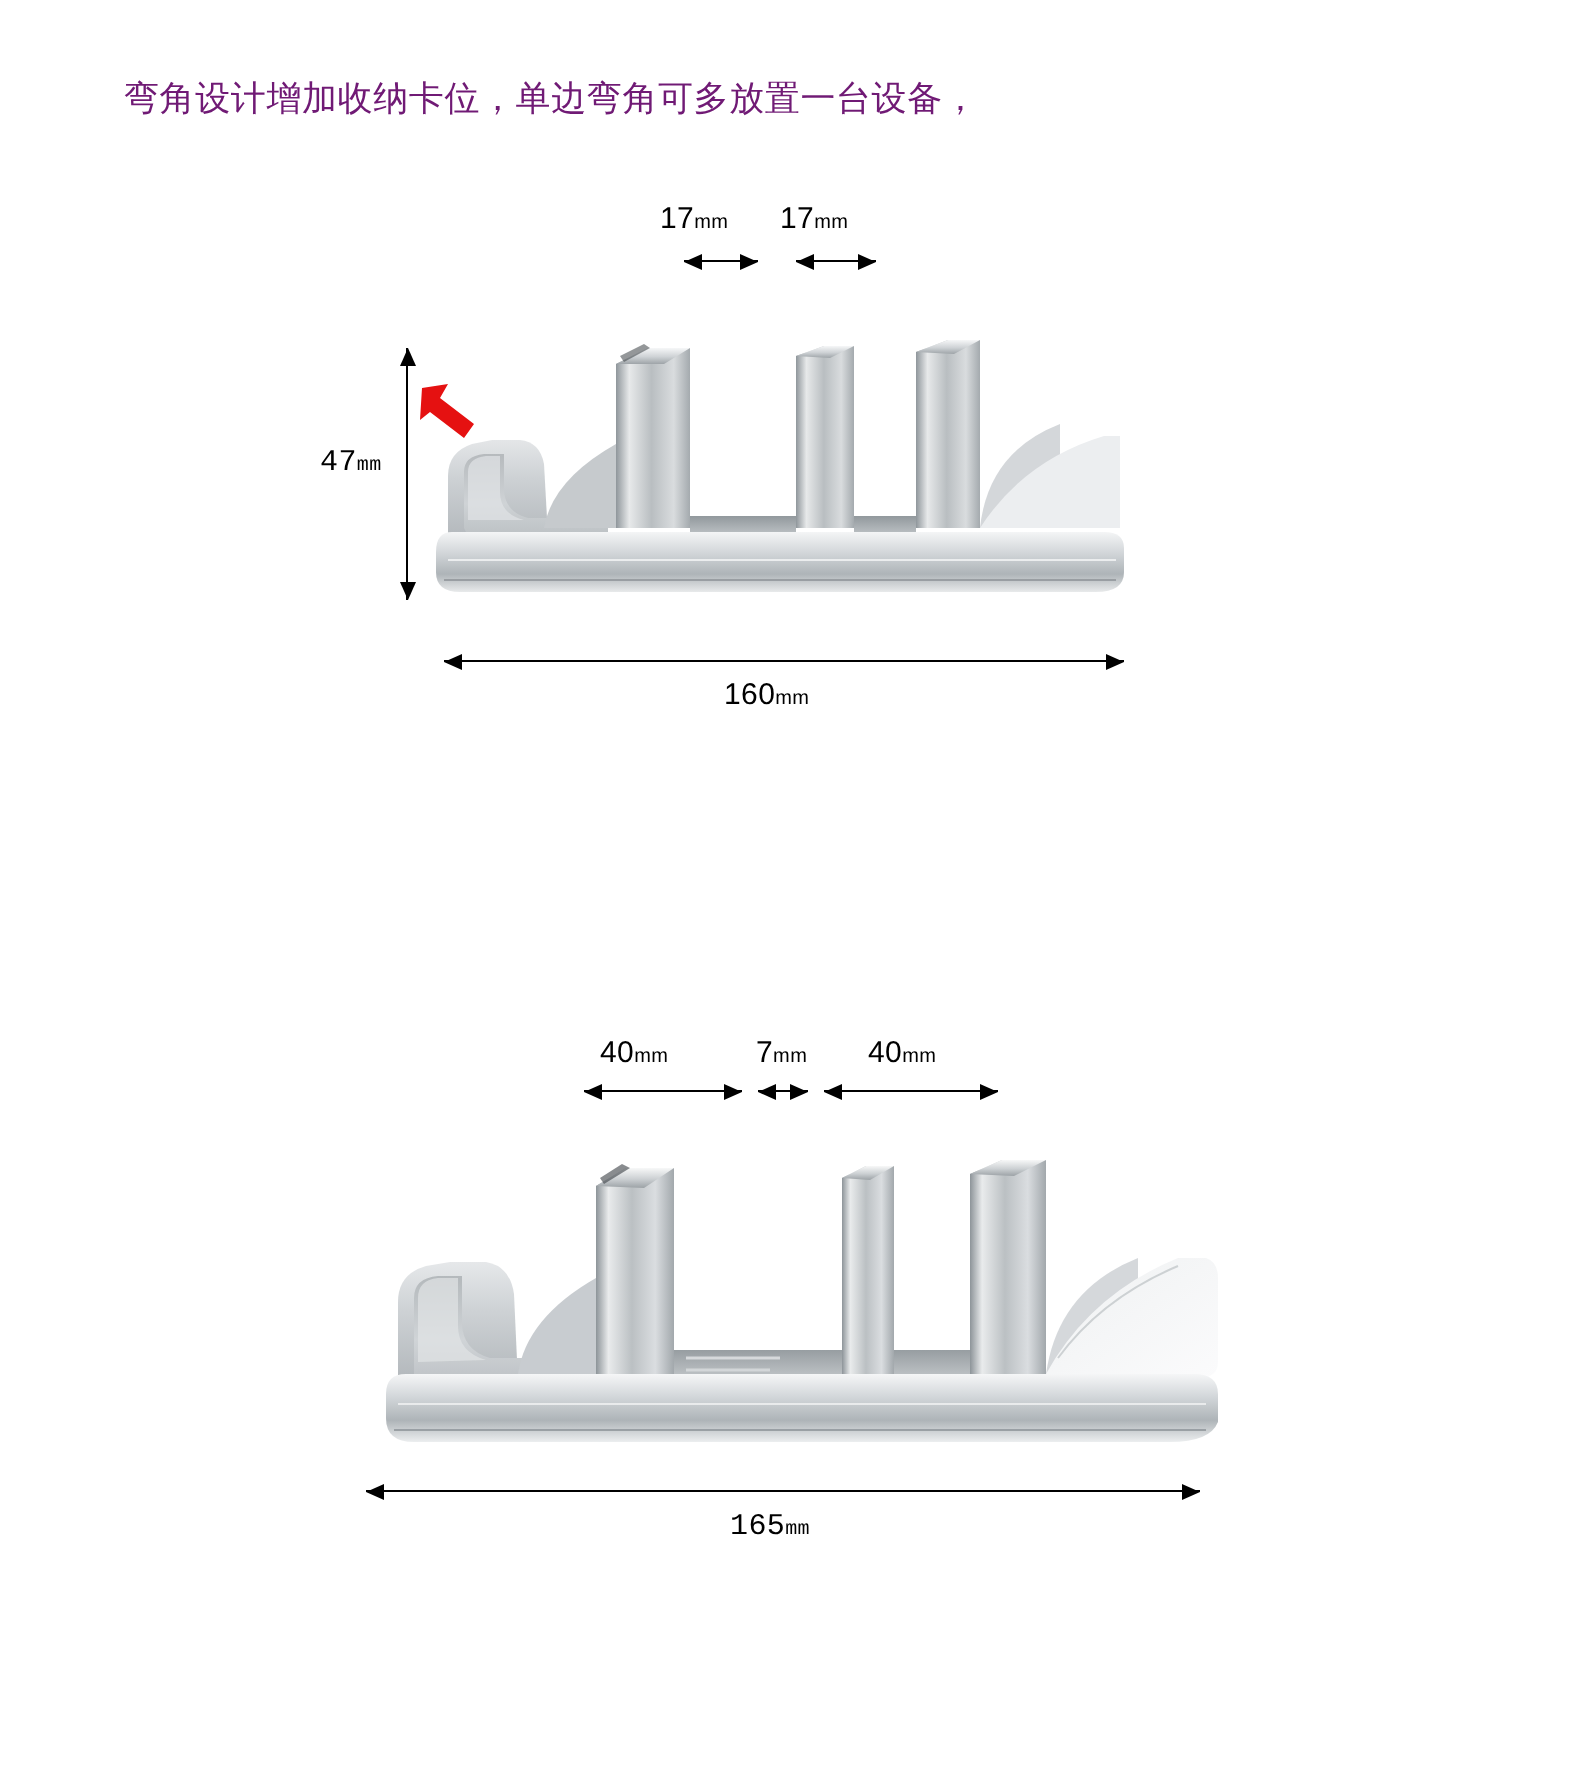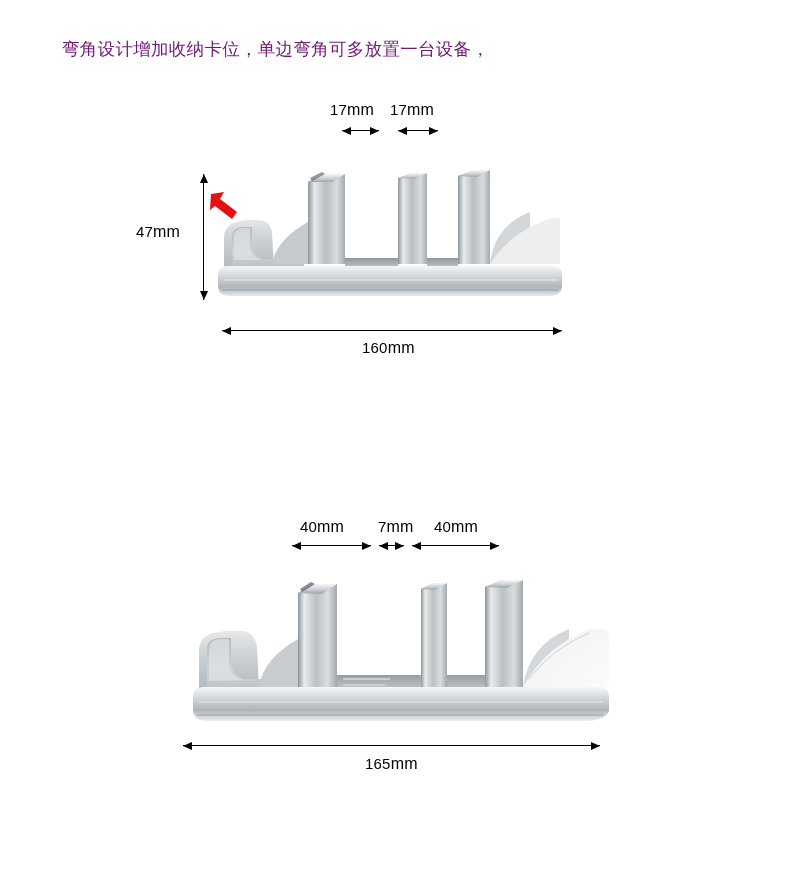--- a/index.html
+++ b/index.html
@@ -31,21 +31,21 @@
   }
 
   
   .dim-label {
     position: absolute;
     font-size: 15px;
     letter-spacing: .2px;
     color: #000;
     white-space: nowrap;
   }
-  .dim-label .unit { font-size: 16px; text-align: center; }
+  .dim-label .unit { font-size: 10px; text-align: center; }
 
   .hline {          
     position: absolute;
     height: 1px;
     background: #000;
   }
   .hline::before, .hline::after {
     content: "";
     position: absolute;
     top: -3.5px;
@@ -88,21 +88,21 @@
 <div class="dim-label" style="left:330px; top:101px;">
   <span>17</span><span class="unit">mm</span>
 </div>
 <div class="hline" style="left:342px; top:130px; width:37px;"></div>
 
 <div class="dim-label" style="left:390px; top:101px;">
   <span>17</span><span class="unit">mm</span>
 </div>
 <div class="hline" style="left:398px; top:130px; width:40px;"></div>
 
-<div class="dim-label" style="left:136px; top:223px;">
+<div class="dim-label" style="left:160px; top:223px;font-family:Liberation Mono, monospace;">
   <span>47</span><span class="unit">mm</span>
 </div>
 <div class="vline" style="left:203px; top:174px; height:126px;"></div>
 
 <div class="figure" style="left:212px; top:160px;">
   <svg width="360" height="150" viewBox="0 0 360 150">
     <defs>
       <linearGradient id="finA" x1="0" y1="0" x2="1" y2="0">
         <stop offset="0%" stop-color="#8f969b"></stop>
         <stop offset="18%" stop-color="#e7e9ea"></stop>
@@ -263,15 +263,15 @@
     <path d="M344,104 Q366,74 404,58" stroke="#c3c8cb" stroke-width="1" fill="none" opacity=".8"></path>
 
     <path d="M18,112 Q8,112 8,122 L8,134 Q8,146 22,146 L400,146
              Q420,146 424,136 L424,122 Q424,112 412,112 Z" fill="url(#wbaseG)"></path>
     <path d="M12,140 L418,140" stroke="#8d9398" stroke-width="1.1" fill="none" opacity=".8"></path>
     <path d="M14,127 L418,127" stroke="#ffffff" stroke-width="1" fill="none" opacity=".6"></path>
   </svg>
 </div>
 
 <div class="hline" style="left:183px; top:745px; width:417px;"></div>
-<div class="dim-label" style="left:365px; top:755px;">
+<div class="dim-label" style="left:365px; top:755px;font-family:Liberation Mono, monospace;">
   <span>165</span><span class="unit">mm</span>
 </div>
 
 </body></html>

